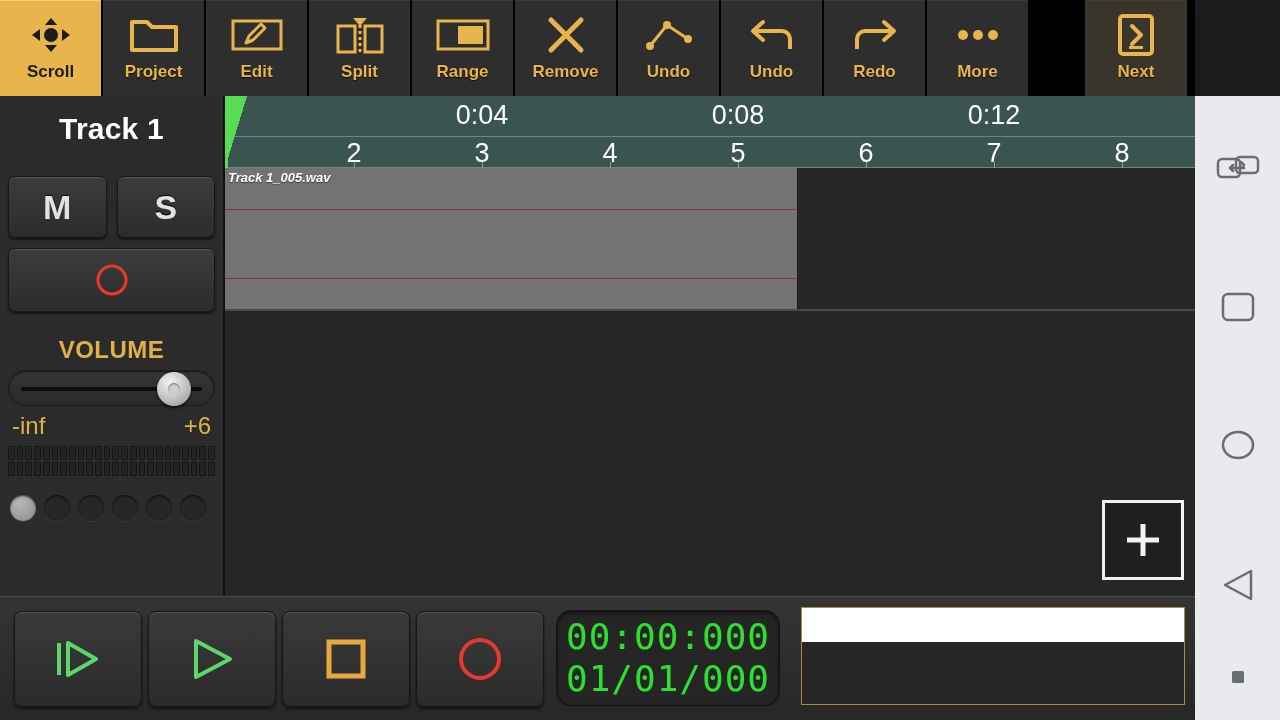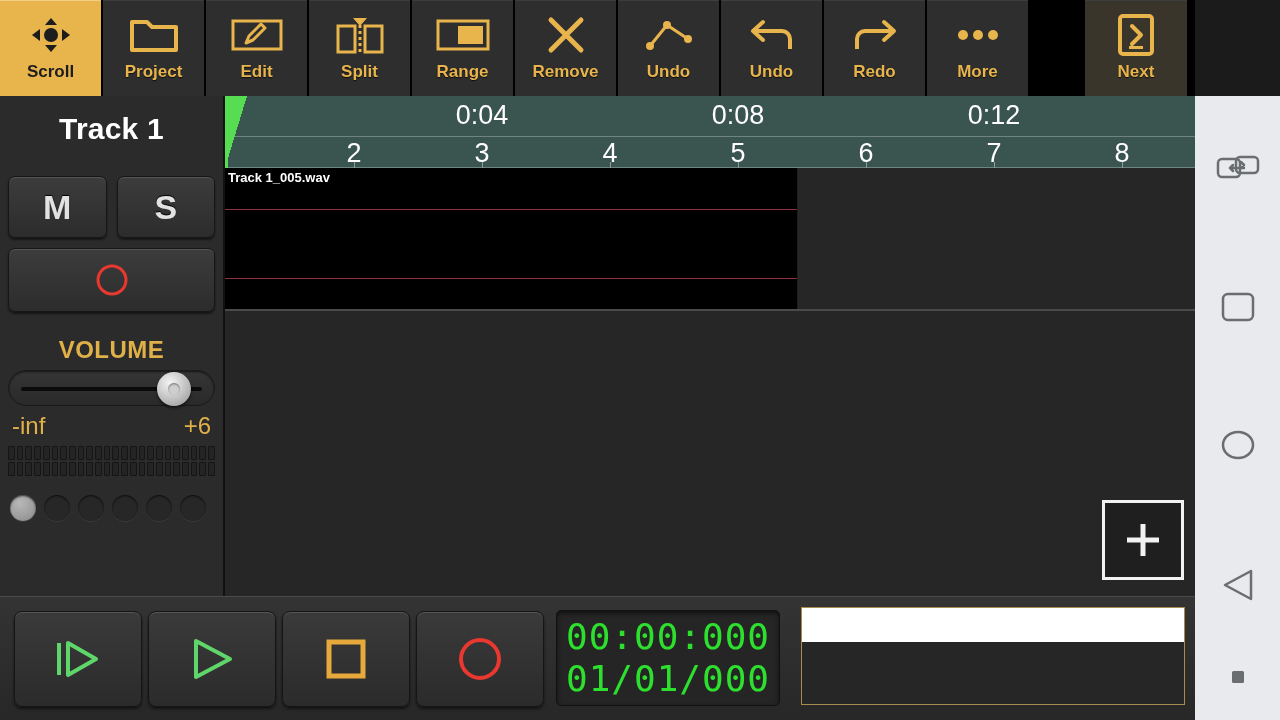--- a/index.html
+++ b/index.html
@@ -135,21 +135,21 @@
     background: linear-gradient(#343434, #272727); border-top: 1px solid #4a4a4a;
   }
   .tp-btn {
     position: absolute; top: 14px; height: 96px; border-radius: 8px;
     background: linear-gradient(#3a3a3a, #2b2b2b);
     border: 1px solid #151515; box-shadow: inset 0 1px 0 #565656, 0 2px 3px rgba(0,0,0,.55);
     display: flex; align-items: center; justify-content: center;
   }
   #time-display {
     position: absolute; left: 556px; top: 610px; width: 224px; height: 96px;
-    background: #252525; border: 1px solid #111; border-radius: 5px;
+    background: #252525; border: 1px solid #111; border-radius: 15px;
     box-shadow: inset 0 2px 4px rgba(0,0,0,.6);
     display: flex; flex-direction: column; align-items: center; justify-content: center;
   }
   #time-display div {
     font-family: "DejaVu Sans Mono", monospace; color: #2ee02e; font-size: 36px;
     line-height: 42px; letter-spacing: 1px;
   }
   #overview {
     position: absolute; left: 801px; top: 607px; width: 384px; height: 98px;
     border: 1px solid #a98b4c; background: #262626;
@@ -404,21 +404,21 @@
           <div class="tick-bar" style="left: 769px;">7</div>
           <div class="tick-mark" style="left: 769px;"></div>
           <div class="tick-bar" style="left: 897px;">8</div>
           <div class="tick-mark" style="left: 897px;"></div>
         </div>
       <div id="playhead" style="left: 0px;"></div>
       <div id="playhead-line" style="left: 0px;"></div>
     </div>
 
     <div id="lane">
-      <div id="clip" style="left: 0px; width: 573px; background: #000000;">
+      <div id="clip" style="left: 0px; width: 573px; background: #737373; font-style: italic;">
         <div class="clipname">Track 1_005.wav</div>
         <div class="clip-line" style="top:41px"></div>
         <div class="clip-line" style="top:110px"></div>
       </div>
     </div>
 
     <div id="lane-body"></div>
 
     <div id="add-track">
       <span>

